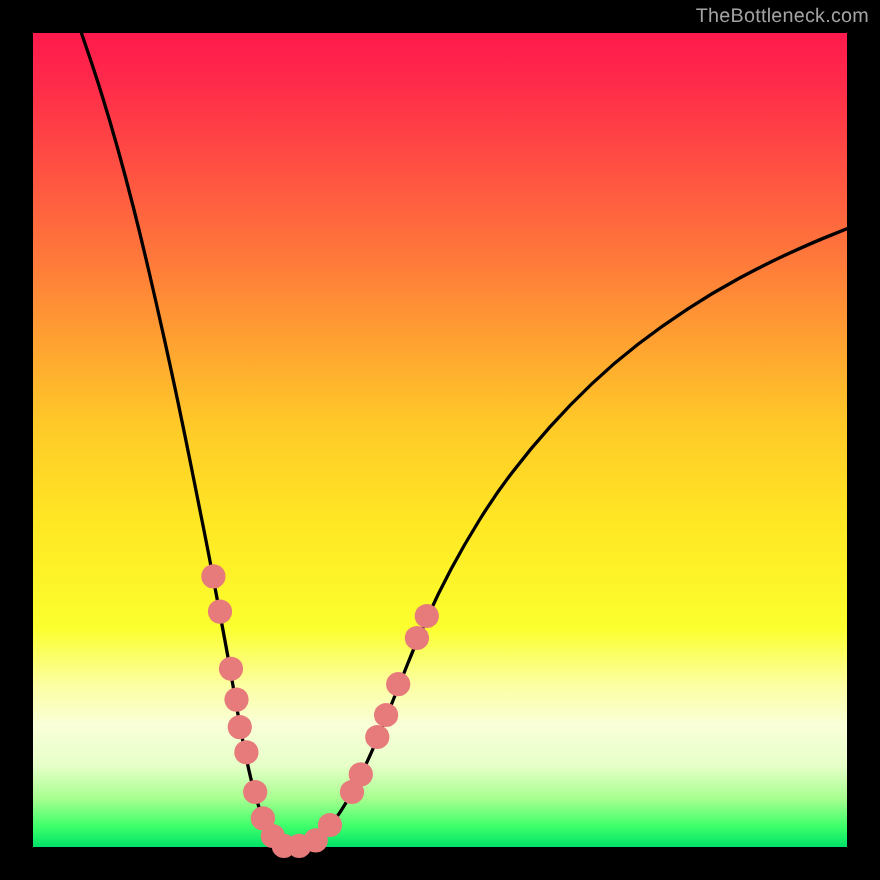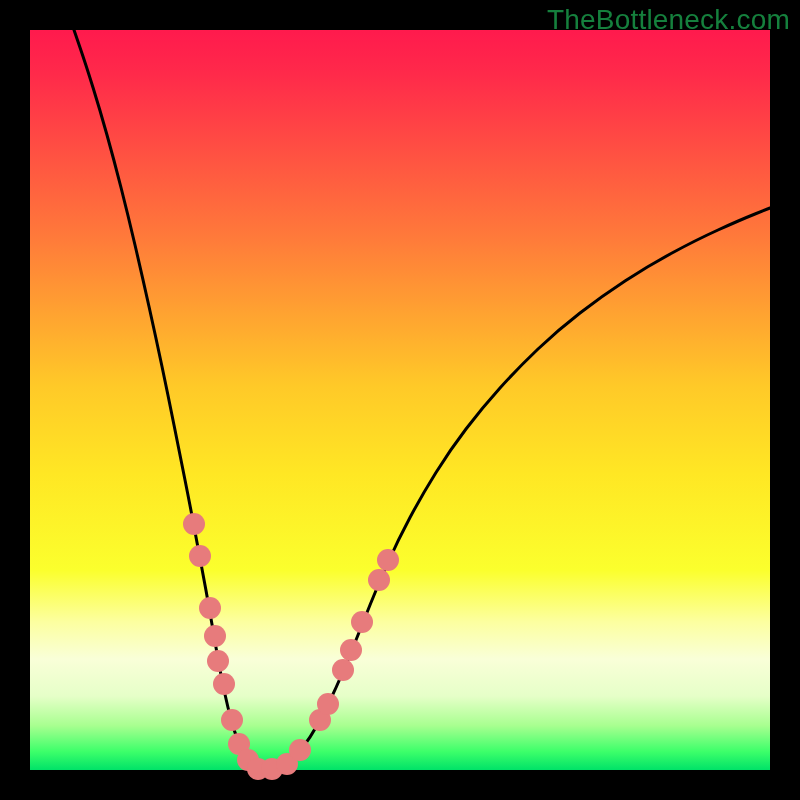--- a/index.html
+++ b/index.html
@@ -14,22 +14,22 @@
   .outer {
     width: 800px;
     height: 800px;
     background: #000;
     position: relative;
   }
   .watermark {
     position: absolute;
     top: 4px;
     right: 10px;
-    color: #15803d;
-    font-size: 28px;
+    color: #a3a3a3;
+    font-size: 18px;
     font-weight: 500;
     letter-spacing: 0.2px;
     z-index: 10;
   }
   svg {
     display: block;
     position: absolute;
     top: 0;
     left: 0;
   }

